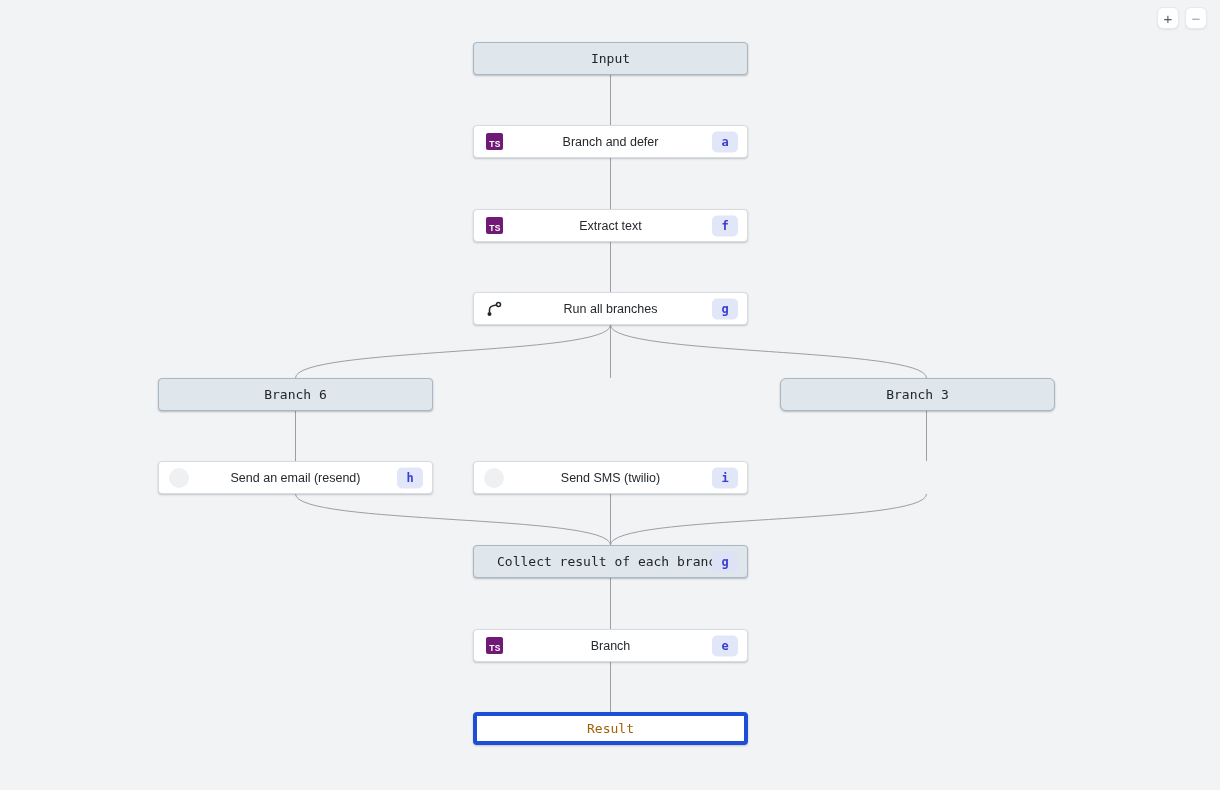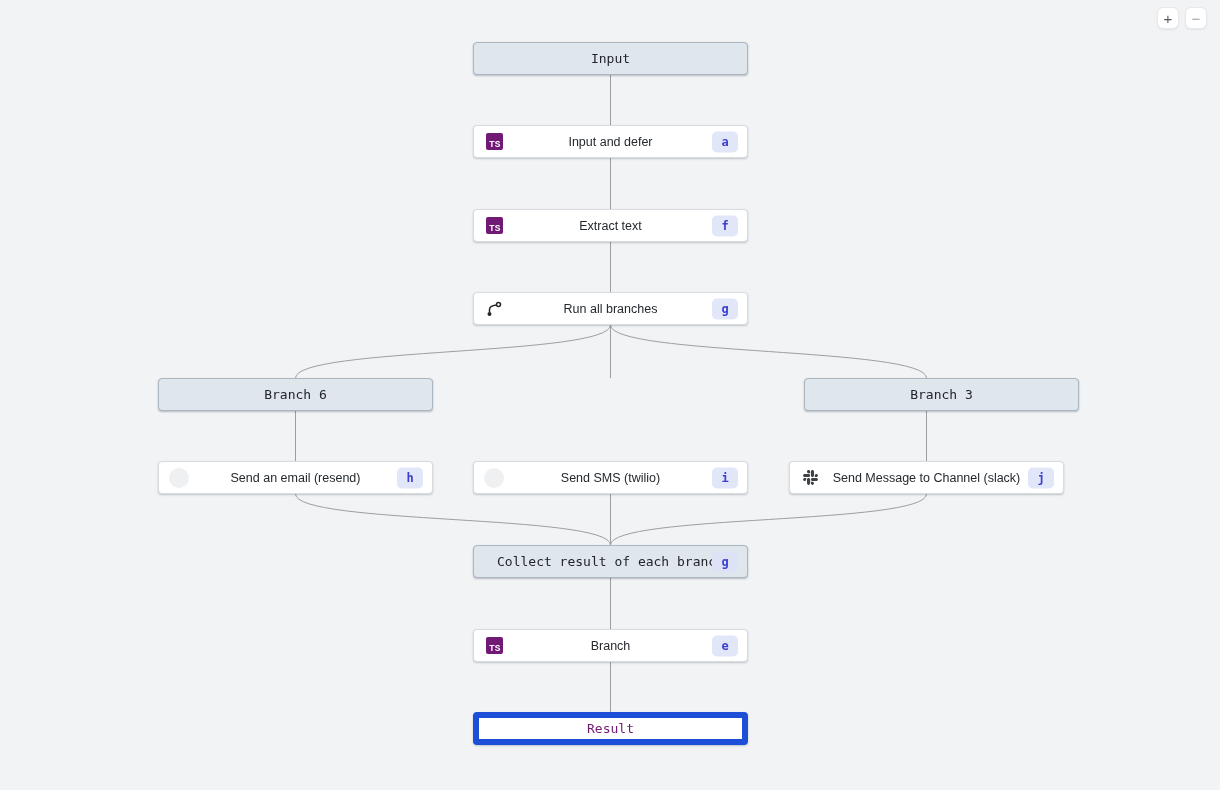--- a/index.html
+++ b/index.html
@@ -22,23 +22,23 @@
     background:#dfe6ec; border:1px solid #aab6c1;
     box-shadow:0 1px 2px rgba(25,35,45,.28);
     font-family:"DejaVu Sans Mono", monospace; font-size:13px; color:#20262c;
   }
   .node.task {
     background:#ffffff; border:1px solid #d8dbdf;
     box-shadow:0 1px 2px rgba(25,35,45,.22);
     font-size:12.5px; color:#24292e;
   }
   .node.result {
-    background:#ffffff; border:6px solid #1d4ed8;
+    background:#ffffff; border:4px solid #1d4ed8;
     box-shadow:0 1px 2px rgba(25,35,45,.22);
-    font-family:"DejaVu Sans Mono", monospace; font-size:13px; color:#701a75;
+    font-family:"DejaVu Sans Mono", monospace; font-size:13px; color:#a16207;
   }
   .node-label { pointer-events:none; }
 
   .icon-slot {
     position:absolute; left:10px; top:50%; transform:translateY(-50%);
     width:20px; height:20px; display:flex; align-items:center; justify-content:center;
   }
   .ts-box {
     width:17px; height:17px; background:#701a75; color:#ffffff;
     border-radius:2px; font-size:8.5px; font-weight:bold;
@@ -91,21 +91,21 @@
   </svg>
 
   <div class="node header" style="left:473px; top:42px;">
     <span class="node-label">Input</span>
   </div>
 
   <div class="node task" style="left:473px; top:125px;">
     <span class="icon-slot">
       <span class="ts-box">TS</span>
     </span>
-    <span class="node-label">Input and defer</span>
+    <span class="node-label">Branch and defer</span>
     <span class="letter-badge">a</span>
   </div>
 
   <div class="node task" style="left:473px; top:209px;">
     <span class="icon-slot">
       <span class="ts-box">TS</span>
     </span>
     <span class="node-label">Extract text</span>
     <span class="letter-badge">f</span>
   </div>
@@ -120,52 +120,40 @@
     </span>
     <span class="node-label">Run all branches</span>
     <span class="letter-badge">g</span>
   </div>
 
   <div class="node header" style="left:158px; top:378px;">
     <span class="node-label">Branch 6</span>
   </div>
 
 
-  <div class="node header" style="left:804px; top:378px;">
+  <div class="node header" style="left:780px; top:378px;border-radius:6px;">
     <span class="node-label">Branch 3</span>
   </div>
 
   <div class="node task" style="left:473px; top:461px;">
     <span class="icon-slot">
       <span class="gray-circle"></span>
     </span>
     <span class="node-label">Send SMS (twilio)</span>
     <span class="letter-badge">i</span>
   </div>
 
   <div class="node task" style="left:158px; top:461px;">
     <span class="icon-slot">
       <span class="gray-circle"></span>
     </span>
     <span class="node-label">Send an email (resend)</span>
     <span class="letter-badge">h</span>
   </div>
 
-  <div class="node task" style="left:789px; top:461px;">
-    <span class="icon-slot">
-      <svg width="15" height="15" viewBox="0 0 127 127" fill="#3d4247">
-        <path d="M27.2 80c0 7.3-5.9 13.2-13.2 13.2C6.7 93.2.8 87.3.8 80c0-7.3 5.9-13.2 13.2-13.2h13.2V80zm6.6 0c0-7.3 5.9-13.2 13.2-13.2 7.3 0 13.2 5.9 13.2 13.2v33c0 7.3-5.9 13.2-13.2 13.2-7.3 0-13.2-5.9-13.2-13.2V80z"></path>
-        <path d="M47 27c-7.3 0-13.2-5.9-13.2-13.2C33.8 6.5 39.7.6 47 .6c7.3 0 13.2 5.9 13.2 13.2V27H47zm0 6.7c7.3 0 13.2 5.9 13.2 13.2 0 7.3-5.9 13.2-13.2 13.2H13.9C6.6 60.1.7 54.2.7 46.9c0-7.3 5.9-13.2 13.2-13.2H47z"></path>
-        <path d="M99.9 46.9c0-7.3 5.9-13.2 13.2-13.2 7.3 0 13.2 5.9 13.2 13.2 0 7.3-5.9 13.2-13.2 13.2H99.9V46.9zm-6.6 0c0 7.3-5.9 13.2-13.2 13.2-7.3 0-13.2-5.9-13.2-13.2V13.8C66.9 6.5 72.8.6 80.1.6c7.3 0 13.2 5.9 13.2 13.2v33.1z"></path>
-        <path d="M80.1 99.8c7.3 0 13.2 5.9 13.2 13.2 0 7.3-5.9 13.2-13.2 13.2-7.3 0-13.2-5.9-13.2-13.2V99.8h13.2zm0-6.6c-7.3 0-13.2-5.9-13.2-13.2 0-7.3 5.9-13.2 13.2-13.2h33.1c7.3 0 13.2 5.9 13.2 13.2 0 7.3-5.9 13.2-13.2 13.2H80.1z"></path>
-      </svg>
-    </span>
-    <span class="node-label">Send Message to Channel (slack)</span>
-    <span class="letter-badge">j</span>
-  </div>
 
   <div class="node header" style="left:473px; top:545px;">
     <span class="node-label">Collect result of each branch</span>
     <span class="letter-badge">g</span>
   </div>
 
   <div class="node task" style="left:473px; top:629px;">
     <span class="icon-slot">
       <span class="ts-box">TS</span>
     </span>

